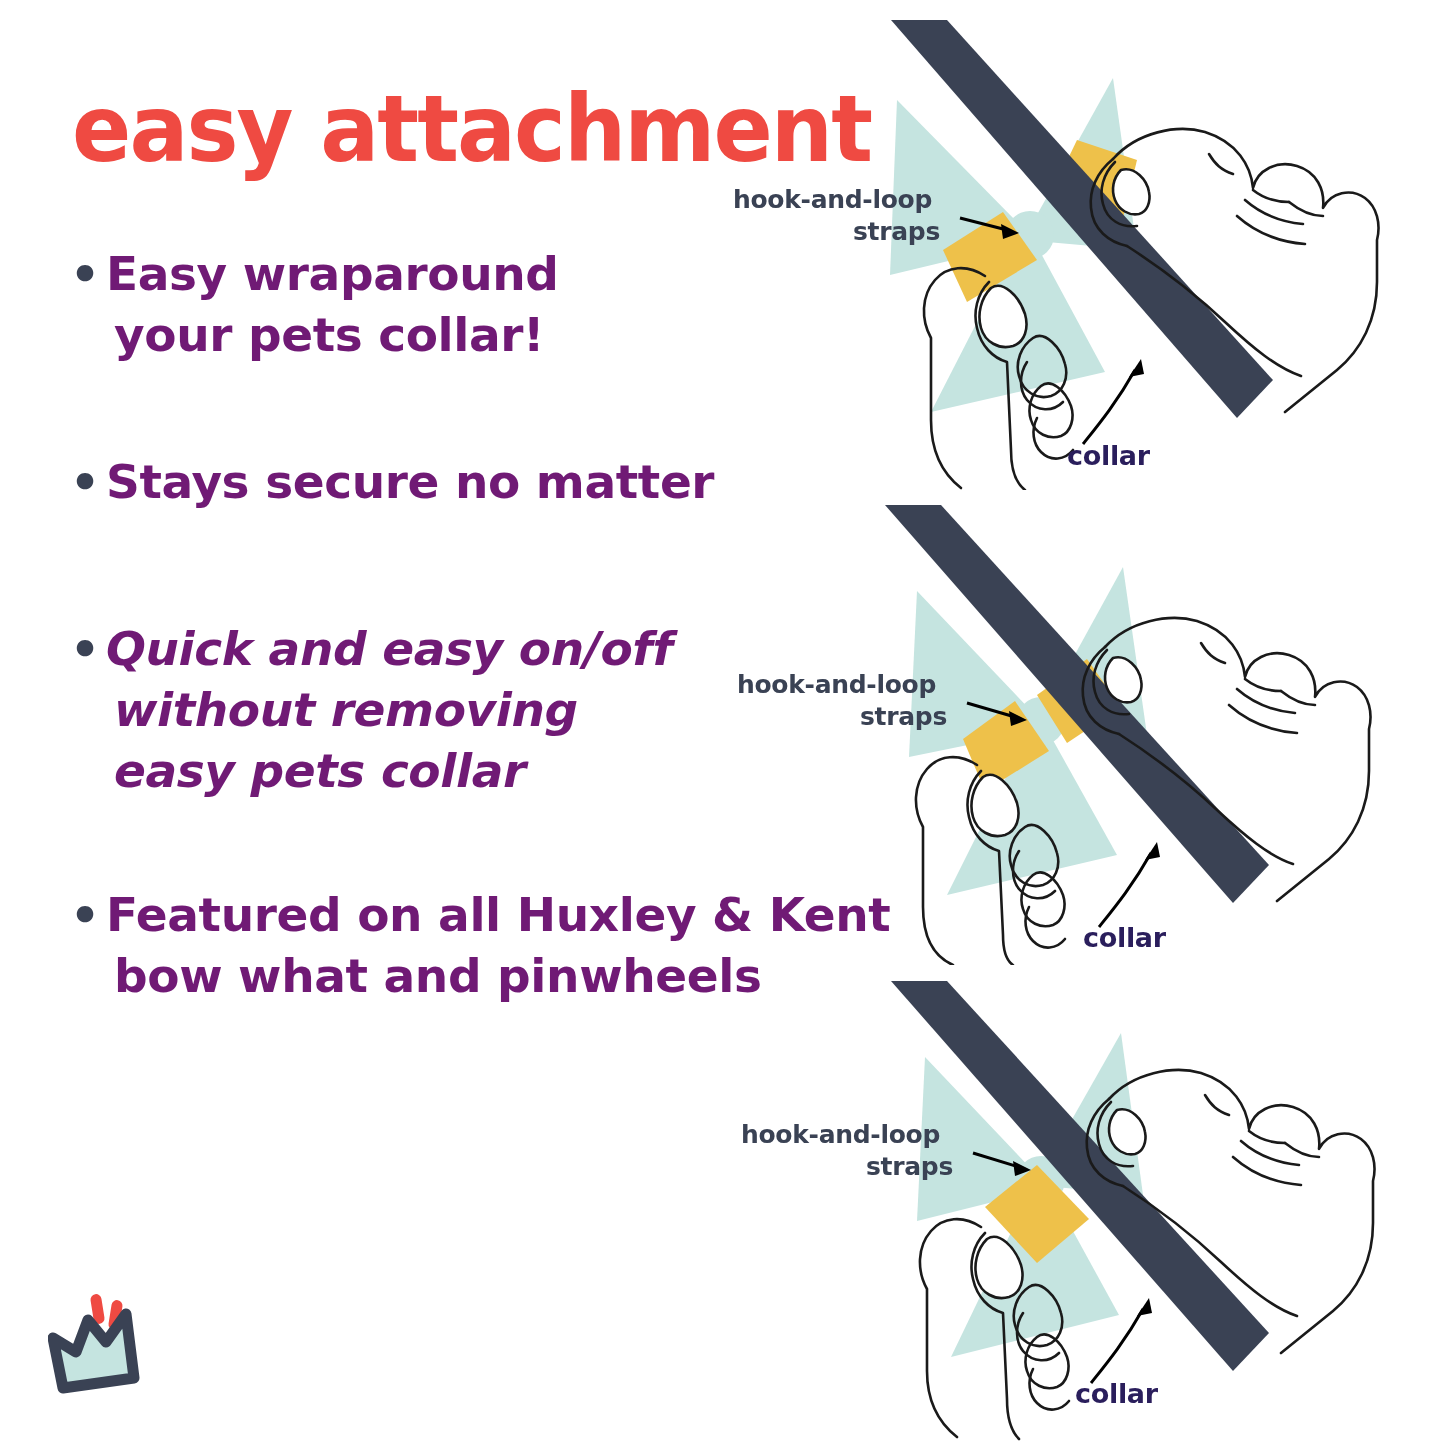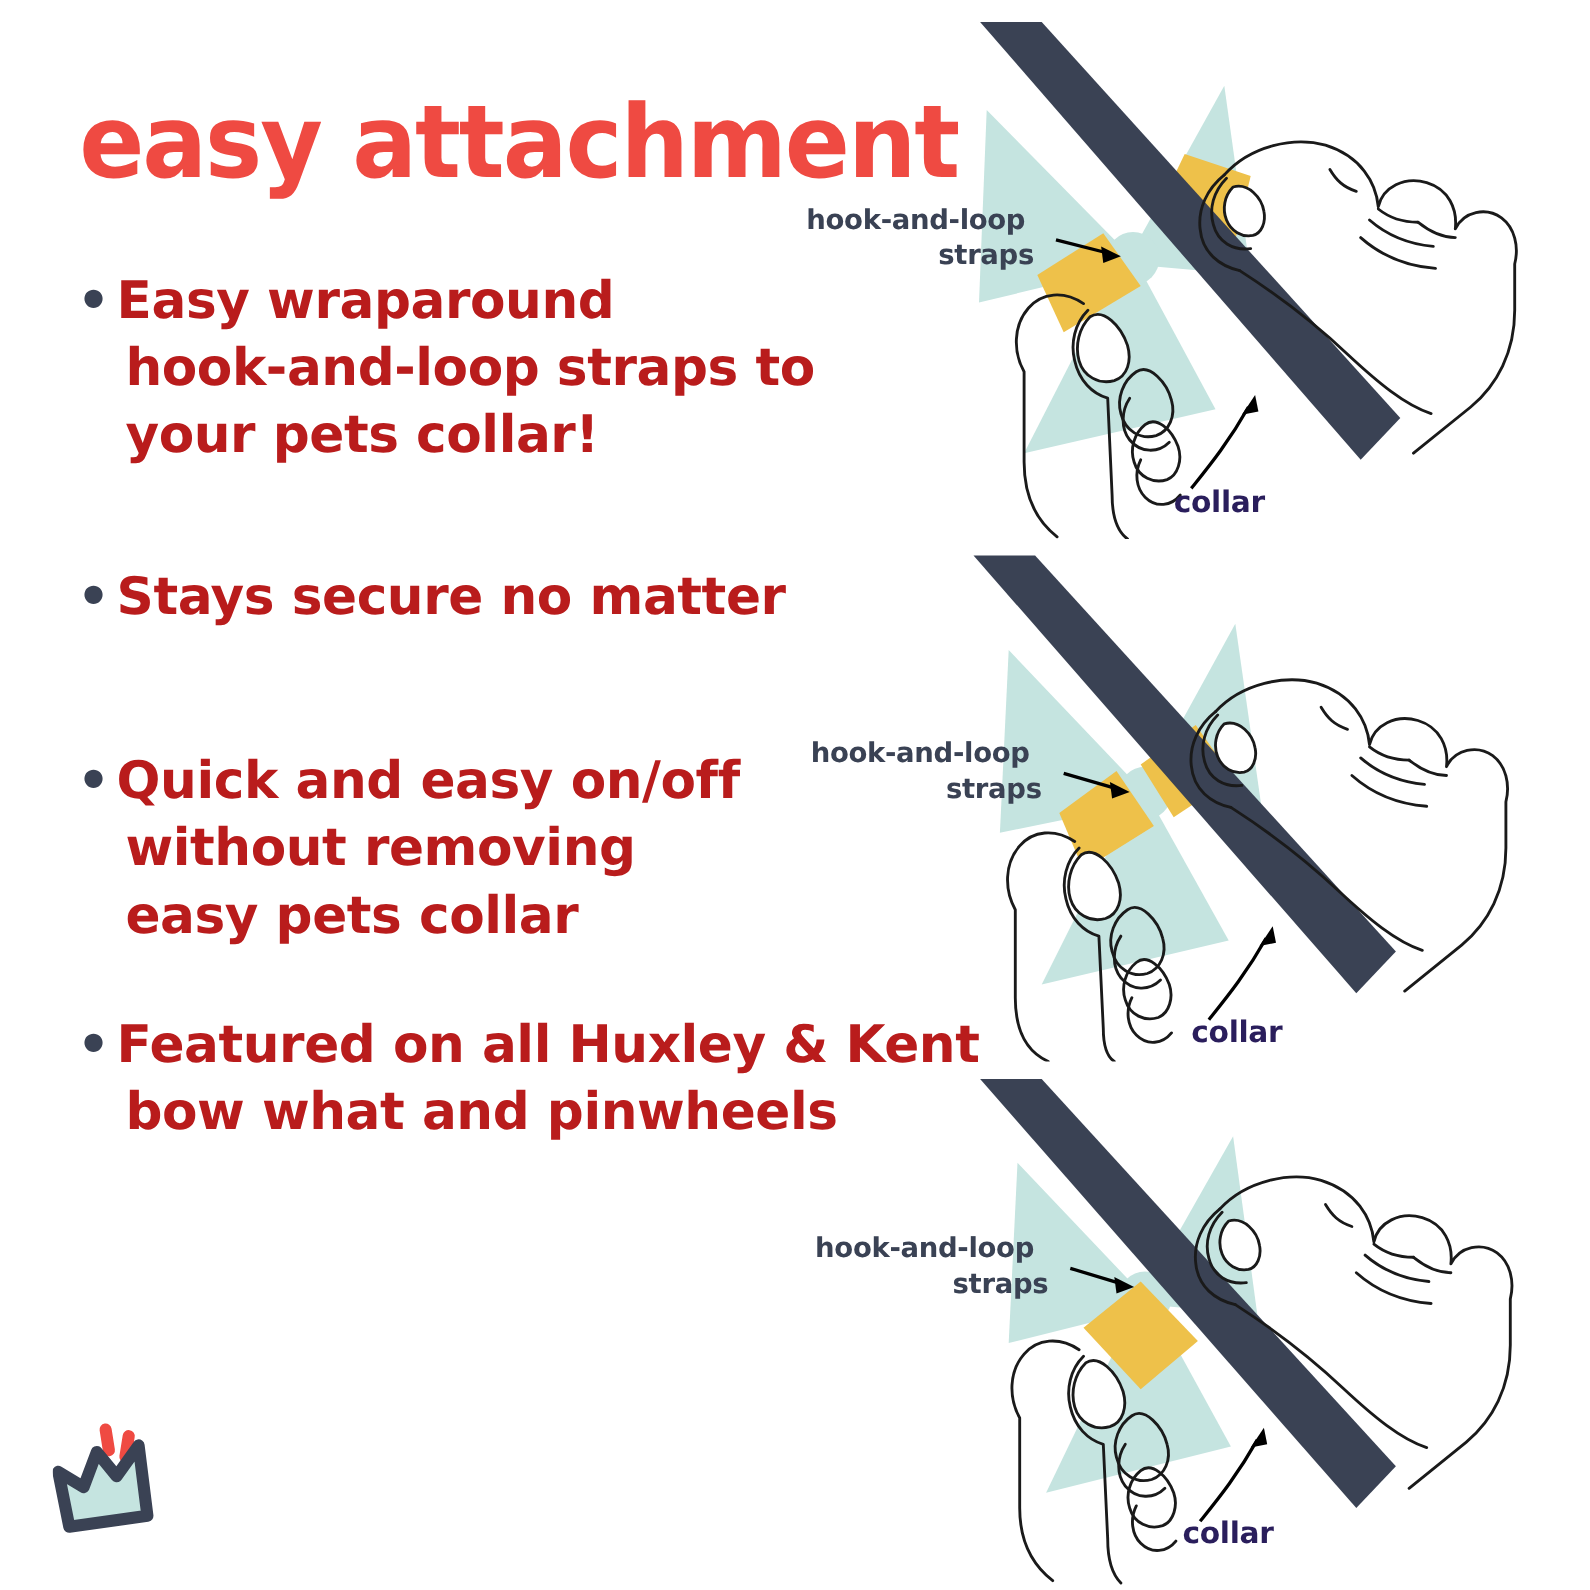--- a/index.html
+++ b/index.html
@@ -32,38 +32,38 @@
 
   
   .bullets {
     position:absolute;
     left:70px; top:243px;
     width:830px;
   }
   .bullet {
     position:relative;
     display:block;
-    color:#b91c1c;
+    color:#701a75;
     font-size:47px;
     line-height:1.30;
     font-weight:bold;
     letter-spacing:-0.4px;
     padding-left:36px;
     font-family:"DejaVu Sans", sans-serif;
   }
   .bullet::before {
     content:"•";
     position:absolute;
     left:0; top:0;
     font-size:47px;
     color:#3A4254;
   }
   .b1 { margin-bottom:86px; }
   .b2 { margin-bottom:106px; }
-  .b3 { margin-bottom:56px; }
+  .b3 { margin-bottom:82px;font-style:italic; }
   .bullet .ind { display:block; padding-left:8px; }
 
   
   .panel {
     position:absolute;
     width:760px;
     height:470px;
   }
   #panel-1 { left:685px; top:20px; }
   #panel-2 { left:685px; top:495px; }
@@ -89,21 +89,20 @@
 <body>
 
 <div id="page">
 
   <div class="title">easy attachment</div>
 
   <div class="bullets">
 
     <div class="bullet b1">
       <span>Easy wraparound</span>
-      <span class="ind">hook-and-loop straps to</span>
       <span class="ind">your pets collar!</span>
     </div>
 
     <div class="bullet b2">
       <span>Stays secure no matter</span>
     </div>
 
     <div class="bullet b3">
       <span>Quick and easy on/off</span>
       <span class="ind">without removing</span>

